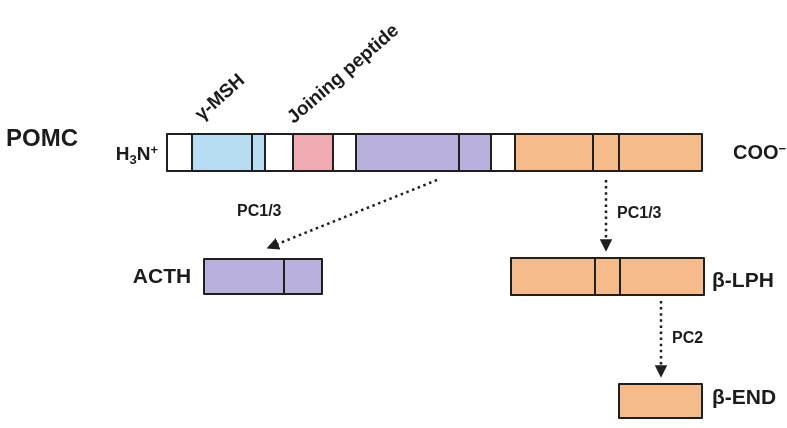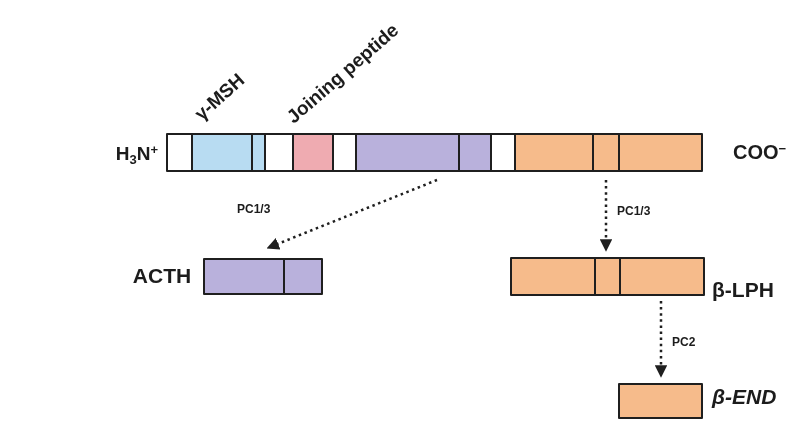--- a/index.html
+++ b/index.html
@@ -25,28 +25,28 @@
   .rot {
     position: absolute;
     display: inline-block;
     white-space: nowrap;
     font-size: 19px;
     line-height: 22px;
     transform-origin: 0 100%;
   }
   .rot-gmsh { left: 205px; top: 103px; transform: rotate(-42deg); }
   .rot-jp   { left: 297px; top: 106px; transform: rotate(-41deg); }
-  .enzyme { font-size: 12px; }
+  .enzyme { font-size: 16px; }
   .enz-acth { left: 237px; top: 202px; }
   .enz-blph { left: 617px; top: 204px; }
-  .enz-bend { left: 672px; top: 329px; margin-top: 6px; }
+  .enz-bend { left: 672px; top: 329px; }
   .peptide-name { font-size: 21px; }
   .name-acth { left: 128px; top: 264px; width: 68px; text-align: center; }
-  .name-blph { left: 712px; top: 278px; }
-  .name-bend { left: 712px; top: 385px; font-style: italic; }
+  .name-blph { left: 712px; top: 268px; }
+  .name-bend { left: 712px; top: 385px; }
   .bar {
     position: absolute;
     display: flex;
     box-sizing: border-box;
     border: 2.5px solid #1f1f1f;
     border-radius: 1px;
     background: #ffffff;
   }
   .bar-pomc { left: 166px; top: 133px; width: 537px; height: 39px; }
   .bar-acth { left: 203px; top: 258px; width: 120px; height: 37px; }
@@ -65,20 +65,21 @@
     stroke-dasharray: 2.5 3.6;
     fill: none;
   }
 </style>
 </head>
 <body>
 
 <div class="canvas">
 
   <div class="lbl title">
+    <div>POMC</div>
   </div>
 
   <span class="lbl h3n"><span>H</span><sub class="chem">3</sub><span>N</span><sup class="chem">+</sup></span>
 
   <div class="bar bar-pomc">
       <div class="seg seg-div" style="flex: 24 0 0px; background: rgb(255, 255, 255);"></div>
       <div class="seg seg-div" style="flex: 61 0 0px; background: rgb(184, 220, 242);"></div>
       <div class="seg seg-div" style="flex: 12 0 0px; background: rgb(184, 220, 242);"></div>
       <div class="seg seg-div" style="flex: 27 0 0px; background: rgb(255, 255, 255);"></div>
       <div class="seg seg-div" style="flex: 40 0 0px; background: rgb(239, 171, 177);"></div>

